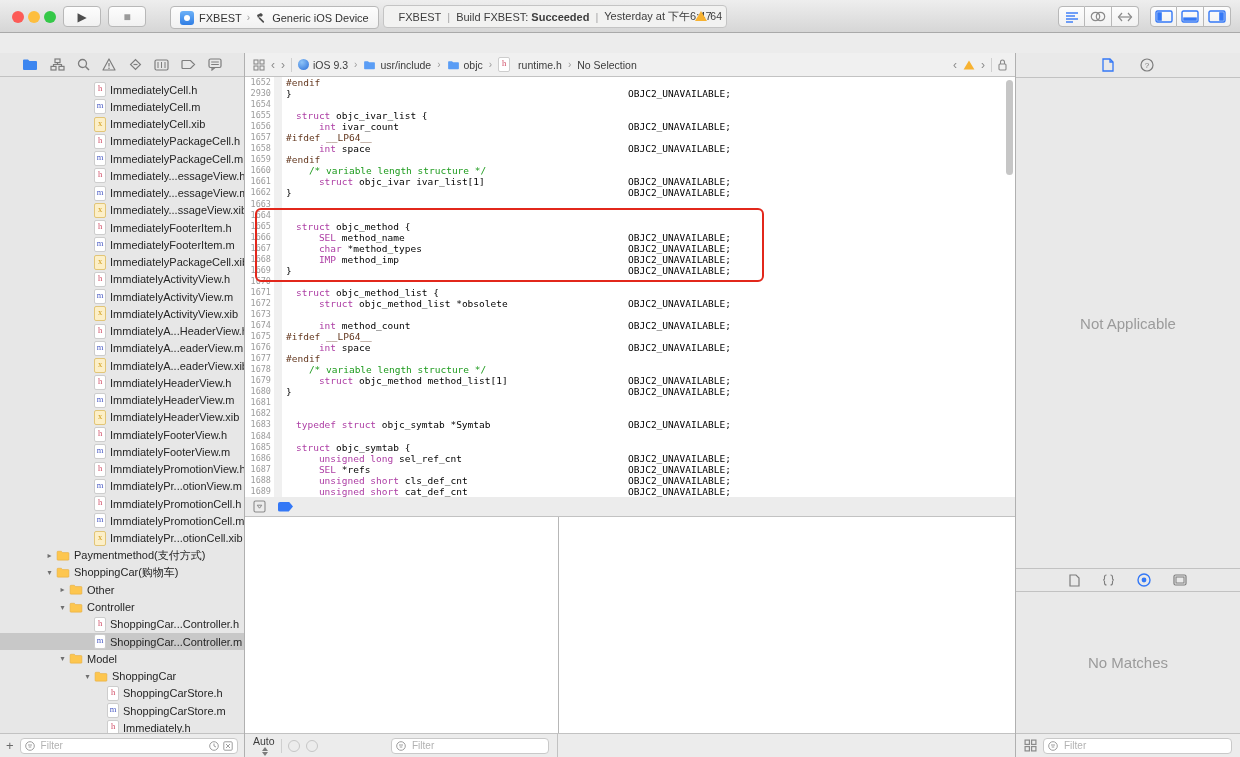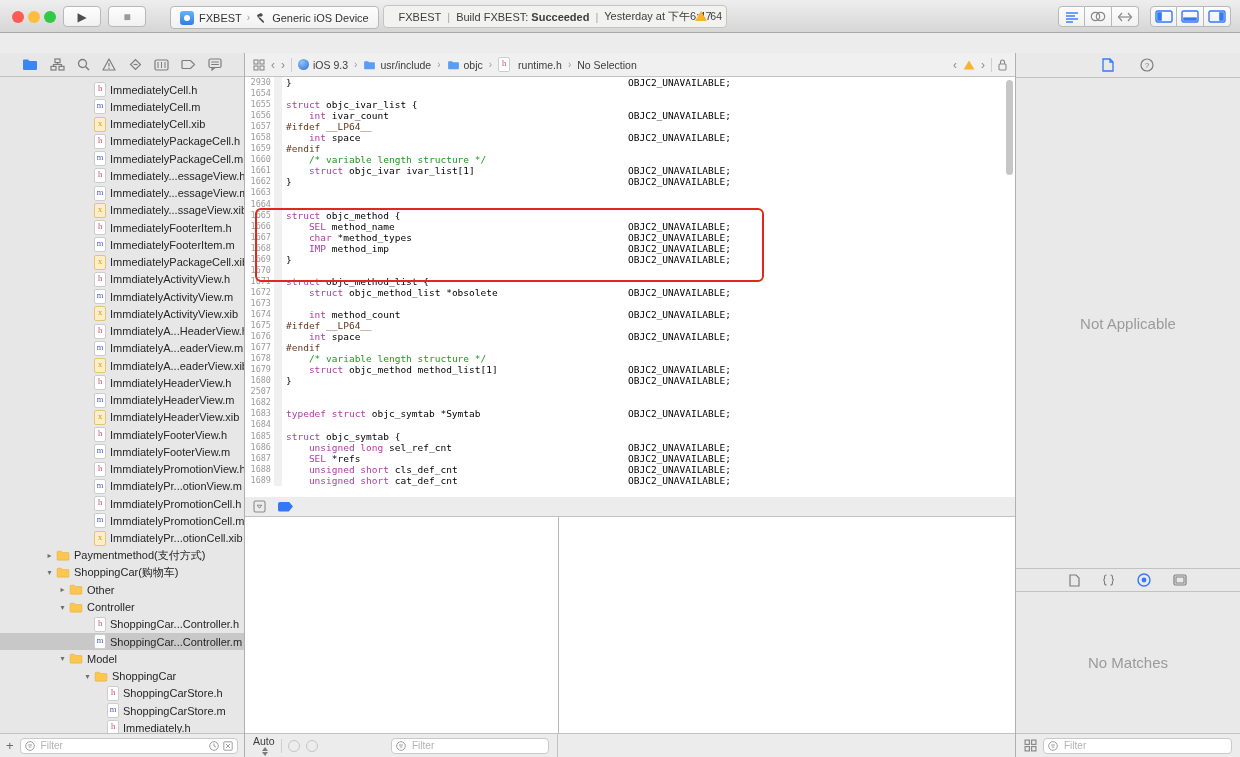--- a/index.html
+++ b/index.html
@@ -61,21 +61,21 @@
   .jb-item{display:flex;align-items:center;gap:4px;}
   #jumpbar .spacer{flex:1;}
   .sdk-dot{width:11px;height:11px;border-radius:50%;background:radial-gradient(circle at 35% 30%,#8ec4f8,#2b6fd8);}
 
   
   #code{position:absolute;left:0;top:24px;width:100%;height:420px;background:#fff;overflow:hidden;font-family:"DejaVu Sans Mono",monospace;font-size:9.5px;}
   .cl{position:relative;height:11.05px;line-height:11.05px;white-space:pre;}
   .ln{display:inline-block;width:26px;text-align:right;color:#9b9b9b;font-size:8.5px;vertical-align:top;}
   .rib{display:inline-block;width:8px;height:100%;background:#f0f0f0;margin:0 0 0 3px;vertical-align:top;}
   .ct{display:inline-block;margin-left:4px;vertical-align:top;}
-  .k{color:#ad3da4;} .pl{color:#000;} .cm{color:#1d9b1d;} .pp{color:#64381f;}
+  .k{color:#ad3da4;margin-left:10px;} .pl{color:#000;} .cm{color:#1d9b1d;} .pp{color:#64381f;}
   .rcol{position:absolute;left:383px;top:0;color:#000;}
   #redbox{position:absolute;left:10px;top:131px;width:505px;height:70px;border:2.5px solid #e2271b;border-radius:6px;pointer-events:none;}
   #scrollthumb{position:absolute;right:2px;top:3px;width:7px;height:95px;background:#c6c6c6;border-radius:4px;}
 
   
   #dbgbar{position:absolute;left:0;top:444px;width:100%;height:20px;background:#ececec;border-bottom:1px solid #c2c2c2;display:flex;align-items:center;gap:12px;padding:0 8px;box-sizing:border-box;}
   .bp-tag{width:15px;height:10px;background:#3478f6;clip-path:polygon(0 0,72% 0,100% 50%,72% 100%,0 100%);border-radius:2px;}
   #panes{position:absolute;left:0;top:464px;width:100%;height:216px;background:#fff;}
   #pane-div{position:absolute;left:313px;top:0;width:1px;height:216px;background:#b7b7b7;}
   #dbg-bottom{position:absolute;left:0;top:680px;width:100%;height:24px;background:#ececec;border-top:1px solid #c2c2c2;display:flex;box-sizing:border-box;}
@@ -512,20 +512,21 @@
       <span class="jb-chev">›</span>
       <span class="vsep"></span>
       <svg width="9" height="12" viewBox="0 0 9 12">
           <rect x="1" y="5" width="7" height="6" rx="1" fill="none" stroke="#8a8a8a" stroke-width="1.1"></rect>
           <path d="M2.5 5 L2.5 3.2 Q2.5 1 4.5 1 Q6.5 1 6.5 3.2 L6.5 5" fill="none" stroke="#8a8a8a" stroke-width="1.1"></path>
         </svg>
     </div>
 
     <div id="code">
       <div id="code-lines">
+          <div class="cl"><span class="ln">1652</span><span class="rib"></span><span class="ct"><span class="pp">#endif</span></span></div>
           <div class="cl"><span class="ln">2930</span><span class="rib"></span><span class="ct"><span class="pl">}</span></span><span class="rcol">OBJC2_UNAVAILABLE;</span></div>
           <div class="cl"><span class="ln">1654</span><span class="rib"></span><span class="ct"></span></div>
           <div class="cl"><span class="ln">1655</span><span class="rib"></span><span class="ct"><span class="k">struct</span><span class="pl"> objc_ivar_list {</span></span></div>
           <div class="cl"><span class="ln">1656</span><span class="rib"></span><span class="ct"><span class="pl">    </span><span class="k">int</span><span class="pl"> ivar_count</span></span><span class="rcol">OBJC2_UNAVAILABLE;</span></div>
           <div class="cl"><span class="ln">1657</span><span class="rib"></span><span class="ct"><span class="pp">#ifdef __LP64__</span></span></div>
           <div class="cl"><span class="ln">1658</span><span class="rib"></span><span class="ct"><span class="pl">    </span><span class="k">int</span><span class="pl"> space</span></span><span class="rcol">OBJC2_UNAVAILABLE;</span></div>
           <div class="cl"><span class="ln">1659</span><span class="rib"></span><span class="ct"><span class="pp">#endif</span></span></div>
           <div class="cl"><span class="ln">1660</span><span class="rib"></span><span class="ct"><span class="pl">    </span><span class="cm">/* variable length structure */</span></span></div>
           <div class="cl"><span class="ln">1661</span><span class="rib"></span><span class="ct"><span class="pl">    </span><span class="k">struct</span><span class="pl"> objc_ivar ivar_list[1]</span></span><span class="rcol">OBJC2_UNAVAILABLE;</span></div>
           <div class="cl"><span class="ln">1662</span><span class="rib"></span><span class="ct"><span class="pl">}</span></span><span class="rcol">OBJC2_UNAVAILABLE;</span></div>
@@ -540,21 +541,21 @@
           <div class="cl"><span class="ln">1671</span><span class="rib"></span><span class="ct"><span class="k">struct</span><span class="pl"> objc_method_list {</span></span></div>
           <div class="cl"><span class="ln">1672</span><span class="rib"></span><span class="ct"><span class="pl">    </span><span class="k">struct</span><span class="pl"> objc_method_list *obsolete</span></span><span class="rcol">OBJC2_UNAVAILABLE;</span></div>
           <div class="cl"><span class="ln">1673</span><span class="rib"></span><span class="ct"></span></div>
           <div class="cl"><span class="ln">1674</span><span class="rib"></span><span class="ct"><span class="pl">    </span><span class="k">int</span><span class="pl"> method_count</span></span><span class="rcol">OBJC2_UNAVAILABLE;</span></div>
           <div class="cl"><span class="ln">1675</span><span class="rib"></span><span class="ct"><span class="pp">#ifdef __LP64__</span></span></div>
           <div class="cl"><span class="ln">1676</span><span class="rib"></span><span class="ct"><span class="pl">    </span><span class="k">int</span><span class="pl"> space</span></span><span class="rcol">OBJC2_UNAVAILABLE;</span></div>
           <div class="cl"><span class="ln">1677</span><span class="rib"></span><span class="ct"><span class="pp">#endif</span></span></div>
           <div class="cl"><span class="ln">1678</span><span class="rib"></span><span class="ct"><span class="pl">    </span><span class="cm">/* variable length structure */</span></span></div>
           <div class="cl"><span class="ln">1679</span><span class="rib"></span><span class="ct"><span class="pl">    </span><span class="k">struct</span><span class="pl"> objc_method method_list[1]</span></span><span class="rcol">OBJC2_UNAVAILABLE;</span></div>
           <div class="cl"><span class="ln">1680</span><span class="rib"></span><span class="ct"><span class="pl">}</span></span><span class="rcol">OBJC2_UNAVAILABLE;</span></div>
-          <div class="cl"><span class="ln">2507</span><span class="rib"></span><span class="ct"></span></div>
+          <div class="cl"><span class="ln">1681</span><span class="rib"></span><span class="ct"></span></div>
           <div class="cl"><span class="ln">1682</span><span class="rib"></span><span class="ct"></span></div>
           <div class="cl"><span class="ln">1683</span><span class="rib"></span><span class="ct"><span class="k">typedef struct</span><span class="pl"> objc_symtab *Symtab</span></span><span class="rcol">OBJC2_UNAVAILABLE;</span></div>
           <div class="cl"><span class="ln">1684</span><span class="rib"></span><span class="ct"></span></div>
           <div class="cl"><span class="ln">1685</span><span class="rib"></span><span class="ct"><span class="k">struct</span><span class="pl"> objc_symtab {</span></span></div>
           <div class="cl"><span class="ln">1686</span><span class="rib"></span><span class="ct"><span class="pl">    </span><span class="k">unsigned long</span><span class="pl"> sel_ref_cnt</span></span><span class="rcol">OBJC2_UNAVAILABLE;</span></div>
           <div class="cl"><span class="ln">1687</span><span class="rib"></span><span class="ct"><span class="pl">    </span><span class="k">SEL</span><span class="pl"> *refs</span></span><span class="rcol">OBJC2_UNAVAILABLE;</span></div>
           <div class="cl"><span class="ln">1688</span><span class="rib"></span><span class="ct"><span class="pl">    </span><span class="k">unsigned short</span><span class="pl"> cls_def_cnt</span></span><span class="rcol">OBJC2_UNAVAILABLE;</span></div>
           <div class="cl"><span class="ln">1689</span><span class="rib"></span><span class="ct"><span class="pl">    </span><span class="k">unsigned short</span><span class="pl"> cat_def_cnt</span></span><span class="rcol">OBJC2_UNAVAILABLE;</span></div>
         </div>
       <div id="redbox"></div>

